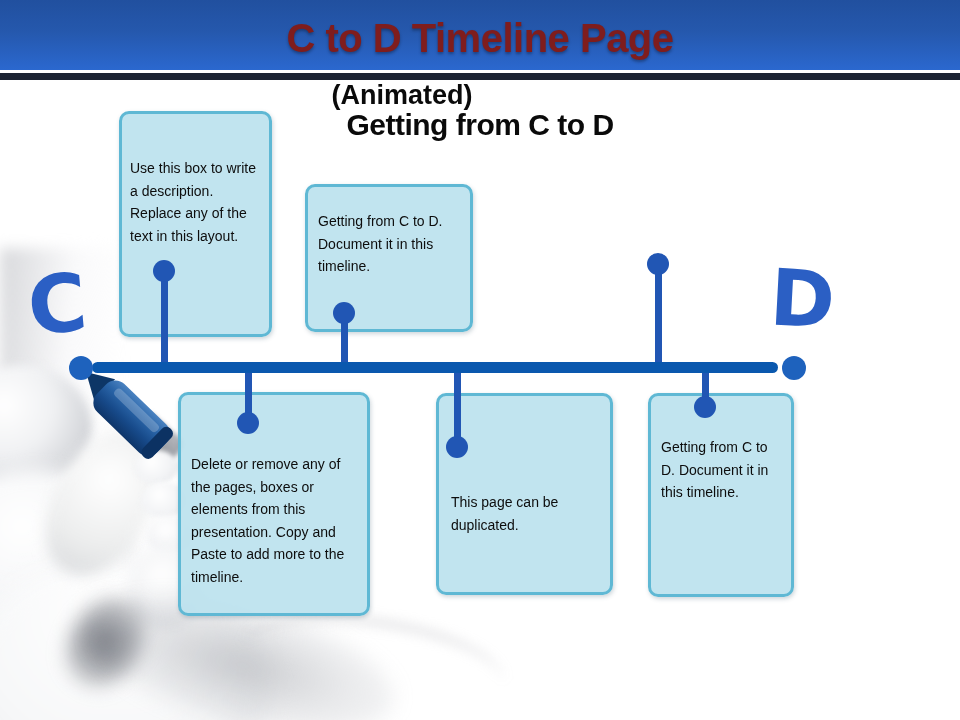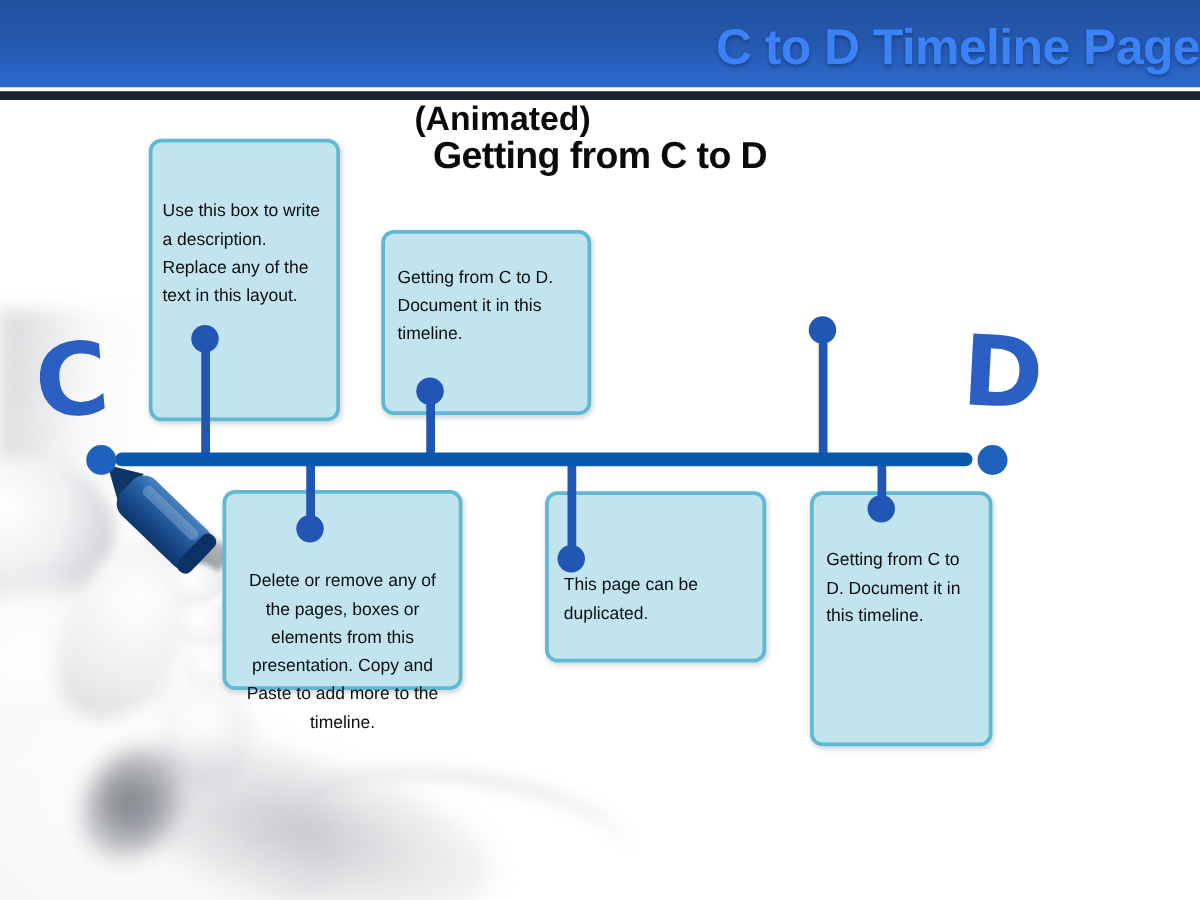--- a/index.html
+++ b/index.html
@@ -9,23 +9,23 @@
     font-family:"Liberation Sans", sans-serif;
   }
   
   .header{
     position:absolute; left:0; top:0; width:960px; height:70px;
     background:linear-gradient(180deg,#21509f 0%,#2558ad 45%,#2b68cf 100%);
   }
   .header-title{
     position:absolute; left:0; top:0; width:960px; height:70px;
     padding-top:12px; box-sizing:border-box;
-    text-align:right; line-height:52px;
+    text-align:center; line-height:52px;
     font-size:40px; font-weight:700; letter-spacing:-0.5px;
-    color:#3b82f6; text-shadow:0 2px 3px rgba(10,20,40,.4);
+    color:#7f1d1d; text-shadow:0 2px 3px rgba(10,20,40,.4);
   }
   .stripe-white{position:absolute;left:0;top:70px;width:960px;height:3px;background:#ffffff;}
   .stripe-dark{position:absolute;left:0;top:73px;width:960px;height:7px;background:#1c2433;}
   
   .subtitle1{
     position:absolute; left:0; top:80px; width:804px; text-align:center;
     font-size:27px; font-weight:700; color:#0a0a0a;
   }
   .subtitle2{
     position:absolute; left:0; top:108px; width:960px; text-align:center;
@@ -129,22 +129,22 @@
     position:absolute; z-index:2; box-sizing:border-box;
     background:rgba(188,226,238,.92);
     border:3px solid #5fb8d4; border-radius:10px;
     box-shadow:1px 2px 4px rgba(60,90,110,.25);
     font-size:14px; font-weight:400; line-height:22.5px; color:#0d0d0d;
     padding:10px;
   }
   .b1{left:119px; top:111px; width:153px; height:226px; padding:43px 8px 8px 8px;}
   .b2{left:305px; top:184px; width:168px; height:148px; padding:23px 10px 8px 10px;}
   .b3{left:510px; top:184px; width:198px; height:150px; padding:25px 10px 8px 10px;}
-  .b4{left:178px; top:392px; width:192px; height:160px; padding:58px 10px 8px 10px;text-align:center;}
-  .b5{left:436px; top:393px; width:177px; height:137px; padding:60px 10px 8px 12px;}
+  .b4{left:178px; top:392px; width:192px; height:224px; padding:58px 10px 8px 10px;}
+  .b5{left:436px; top:393px; width:177px; height:202px; padding:95px 10px 8px 12px;}
   .b6{left:648px; top:393px; width:146px; height:204px; padding:40px 10px 8px 10px;}
 </style>
 </head>
 <body>
 
 <div class="slide">
 
   <div class="fig fig-backdrop"></div>
   <div class="fig fig-head"></div>
   <div class="fig fig-shoulder"></div>

